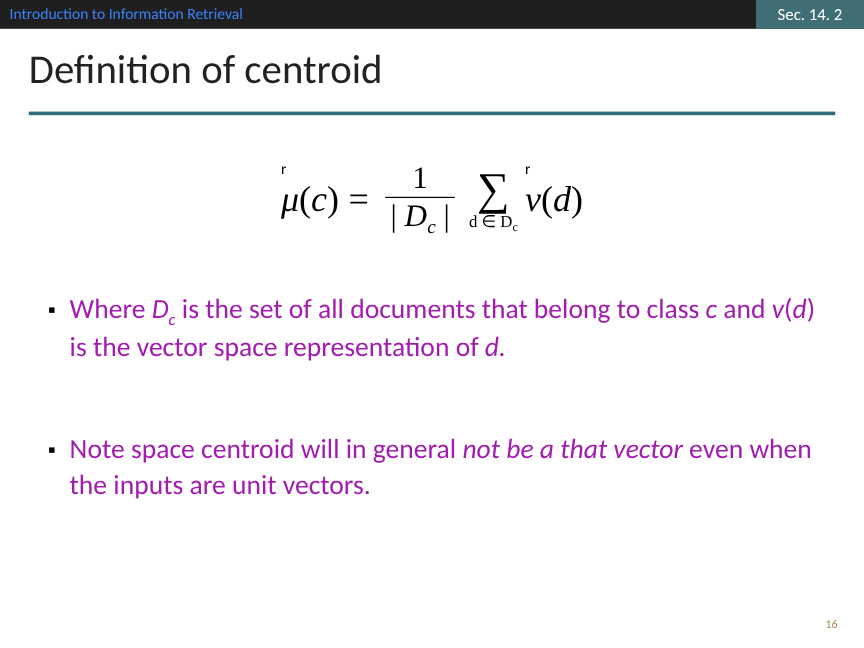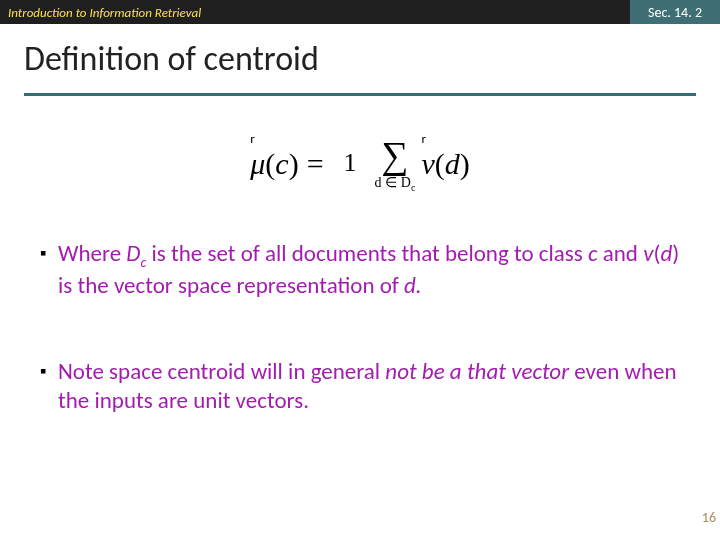--- a/index.html
+++ b/index.html
@@ -1,19 +1,19 @@
 <!DOCTYPE html>
 <html><head>
 <meta charset="utf-8">
 <style>
   * { margin: 0; padding: 0; box-sizing: border-box; }
   html, body { width: 720px; height: 540px; font-family: Calibri, Arial, sans-serif; background: #fff; overflow: hidden; }
   .slide { width: 720px; height: 540px; position: relative; background: #fff; }
   .topbar { width: 100%; height: 24px; background: #1f1f1f; display: flex; align-items: center; }
-  .topbar-left { flex: 1; color: #fde047; font-style: italic; font-size: 13px; padding-left: 8px; }
+  .topbar-left { flex: 1; color: #3b82f6; font-size: 13px; padding-left: 8px; }
   .topbar-right { width: 90px; height: 100%; background: #3f6f74; color: #fff; font-size: 14px; display: flex; align-items: center; justify-content: center; text-align: right; }
   .title-wrap { padding: 14px 24px 6px 24px; }
   .title { font-size: 34px; color: #222; font-weight: 400; }
   .rule { height: 3px; background: #2f6e78; width: 672px; margin: 8px 24px 0 24px; }
   .formula { text-align: center; margin-top: 40px; }
   .formula .row { display: inline-flex; align-items: center; font-family: 'Times New Roman', serif; font-size: 30px; color: #000; }
   .mu-block, .v-block { position: relative; display: inline-block; }
   .arrow { position: absolute; top: -16px; left: 0; font-size: 13px; font-family: Calibri, Arial, sans-serif; color: #000; }
   .mu-block .mu { font-style: italic; }
   .v-block .v { font-style: italic; }
@@ -27,21 +27,21 @@
   .frac .den .dc sub { font-size: 16px; font-style: italic; }
   .sum-block { display: inline-flex; flex-direction: column; align-items: center; margin: 0 6px; line-height: 1; }
   .sum-block .sigma { font-size: 38px; font-style: normal; }
   .sum-block .lower { font-size: 14px; margin-top: 2px; }
   .content { padding: 0 40px; }
   .bullet { display: flex; margin-top: 46px; }
   .bullet .mark { width: 18px; font-size: 18px; color: #000; line-height: 1.2; padding-top: 4px; }
   .bullet .text { flex: 1; font-size: 23px; color: #a21caf; line-height: 1.28; }
   .i { font-style: italic; }
   .sub { font-size: 14px; vertical-align: sub; font-style: italic; }
-  .pagenum { position: absolute; right: 4px; bottom: 14px; color: #a88a5a; font-size: 14px; text-align: center; }
+  .pagenum { position: absolute; right: 22px; bottom: 14px; color: #a88a5a; font-size: 10px; text-align: center; }
 </style>
 </head>
 <body>
 
 <div class="slide">
 
   <div class="topbar">
     <div class="topbar-left">Introduction to Information Retrieval</div>
     <div class="topbar-right">Sec. 14. 2</div>
   </div>
@@ -54,20 +54,23 @@
   <div class="formula">
     <span class="row">
       <span class="mu-block">
         <span class="arrow">r</span>
         <span class="mu">μ</span>
       </span>
         <span class="args"><span>(</span><span class="i">c</span><span>)</span></span>
       <span class="eq">=</span>
       <span class="frac">
         <span class="num">1</span>
+        <span class="den">
+          <span class="bar">| </span><span class="dc"><span>D</span><sub>c</sub></span><span class="bar"> |</span>
+        </span>
       </span>
       <span class="sum-block">
         <span class="sigma">∑</span>
         <span class="lower"><span>d ∈ D</span><sub style="font-size:10px;">c</sub></span>
       </span>
       <span class="v-block">
         <span class="arrow">r</span>
         <span class="v">v</span>
       </span>
         <span class="args"><span>(</span><span class="i">d</span><span>)</span></span>

